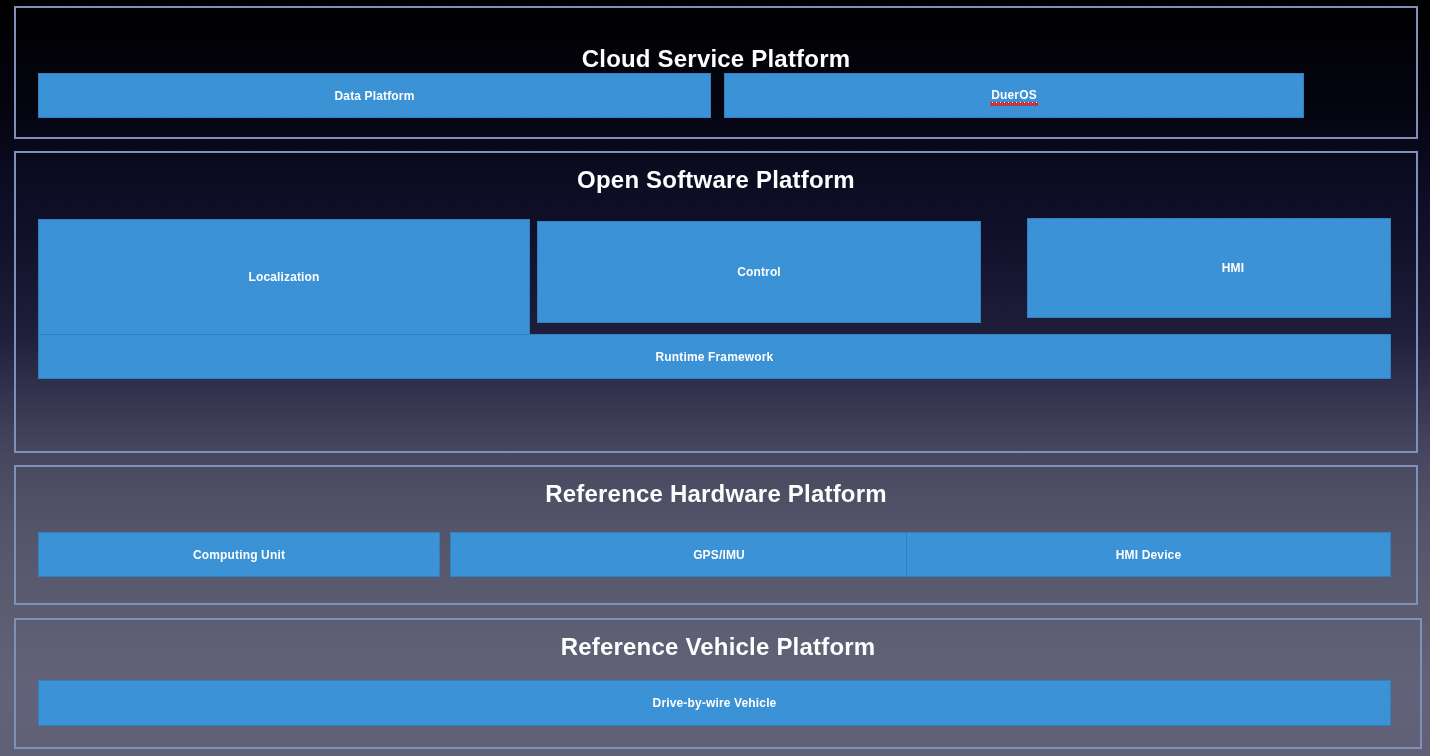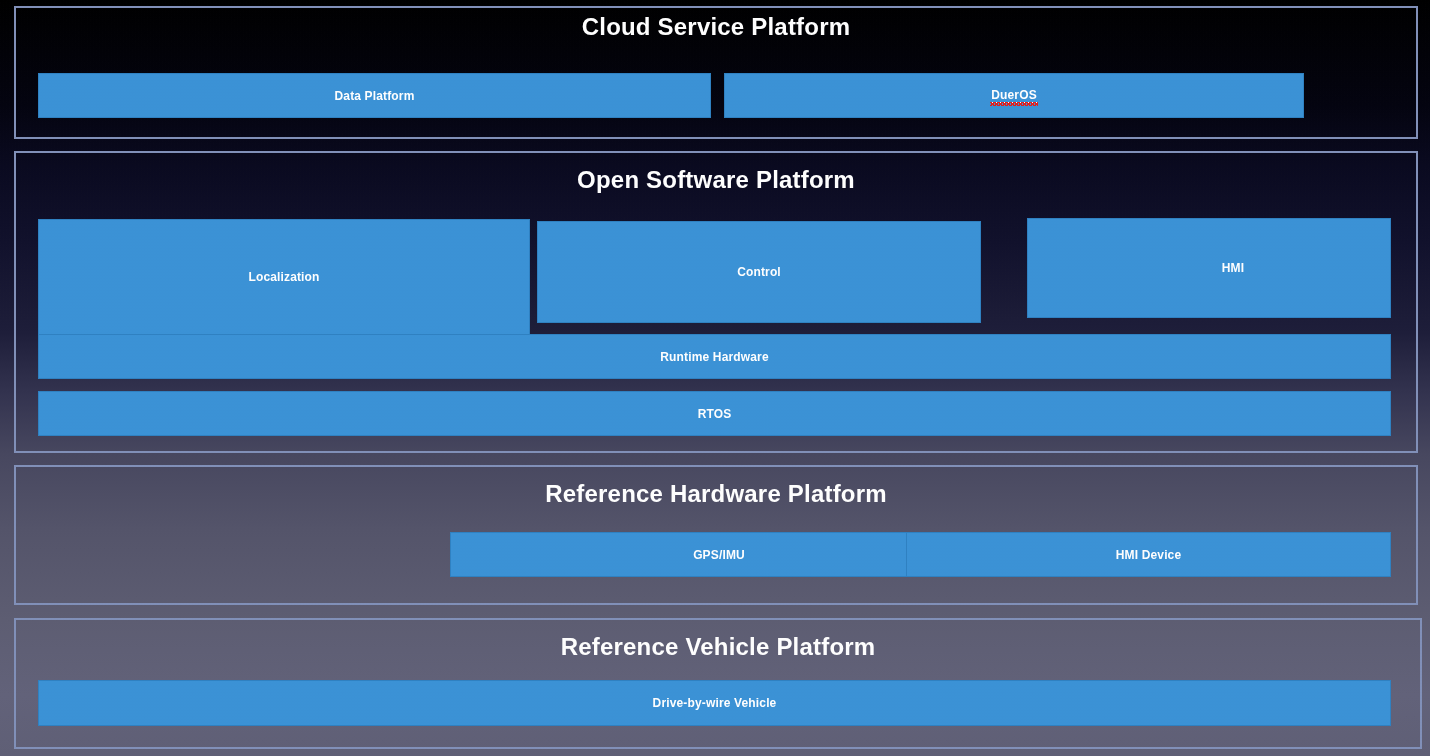--- a/index.html
+++ b/index.html
@@ -63,21 +63,21 @@
     position: absolute;
     left: 0;
     right: 0;
     text-align: center;
     color: #ffffff;
     font-weight: bold;
     font-size: 24px;
     letter-spacing: 0.2px;
     white-space: nowrap;
   }
-  #panel-cloud    .panel-title { top: 5px; }
+  #panel-cloud    .panel-title { top: 37px; }
   #panel-software .panel-title { top: 13px; }
   #panel-hardware .panel-title { top: 13px; }
   #panel-vehicle  .panel-title { top: 13px; }
 
   
   .box {
     position: absolute;
     box-sizing: border-box;
     background: #3b92d6;
     border: 1px solid #2f81c2;
@@ -165,28 +165,28 @@
 
   <div class="panel" id="panel-software">
     <div class="panel-title">Open Software Platform</div>
 
     <div class="box" id="box-localization">Localization</div>
 
     <div class="box" id="box-control">Control</div>
 
     <div class="box" id="box-hmi">HMI</div>
 
-    <div class="box" id="box-runtime">Runtime Hardware</div>
+    <div class="box" id="box-runtime">Runtime Framework</div>
 
-    <div class="box" id="box-rtos">RTOS</div>
   </div>
 
   <div class="panel" id="panel-hardware">
     <div class="panel-title">Reference Hardware Platform</div>
 
+    <div class="box" id="box-computing-unit">Computing Unit</div>
 
     <div class="box" id="box-gps-imu">GPS/IMU</div>
 
     <div class="box" id="box-hmi-device">HMI Device</div>
   </div>
 
   <div class="panel" id="panel-vehicle">
     <div class="panel-title">Reference Vehicle Platform</div>
 
     <div class="box" id="box-drive-by-wire">Drive-by-wire Vehicle</div>

